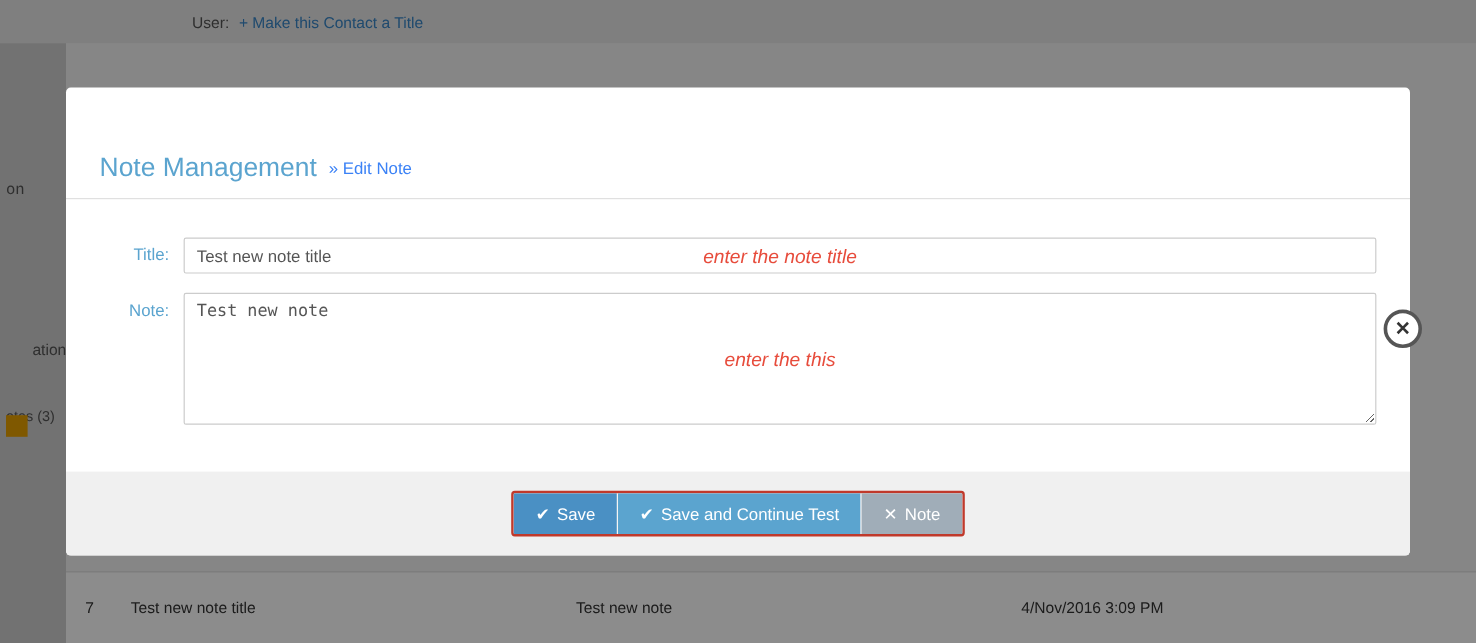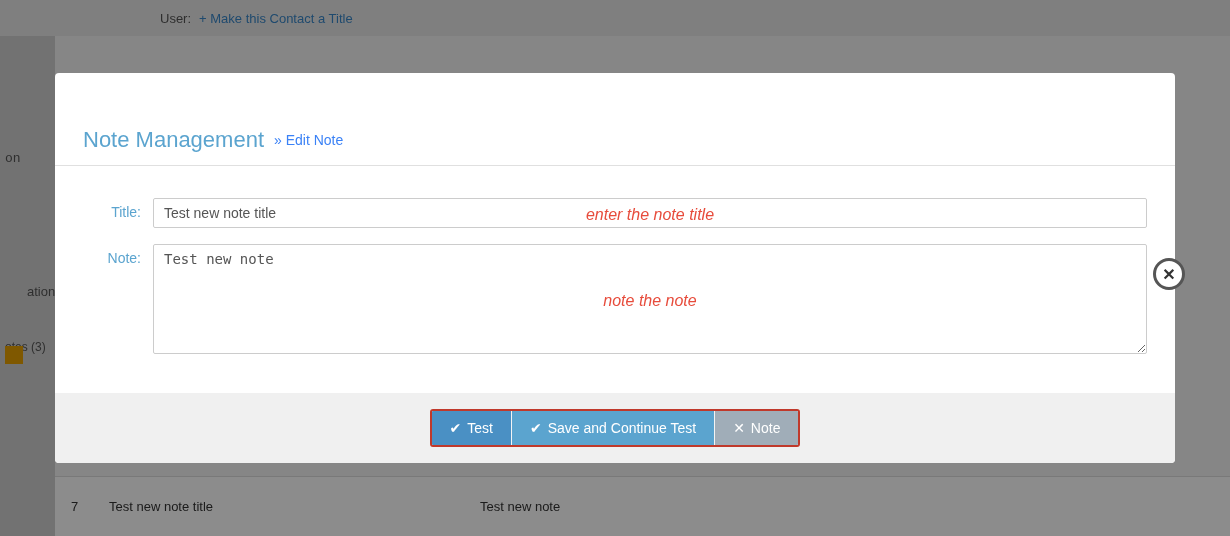--- a/index.html
+++ b/index.html
@@ -328,20 +328,21 @@
     <div class="bg-notes-tab">
       <span>otes (3)</span>
     </div>
     <div class="bg-orange-badge"></div>
   </div>
   <div class="bg-table-row">
     <div class="bg-table-num">7</div>
     <div class="bg-table-cell">Test new note title</div>
     <div class="bg-table-cell">Test new note</div>
     <div class="bg-table-cell">
+      <div>4/Nov/2016 3:09 PM</div>
     </div>
   </div>
 </div>
 
 <div class="overlay"></div>
 
 <div class="modal-wrapper" style="position:absolute;top:50%;left:50%;transform:translate(-50%,-50%);width:1120px;">
   <div class="modal">
     <div class="modal-header">
       <span class="modal-title">Note Management</span>
@@ -354,29 +355,29 @@
         <div class="form-field input-wrapper">
           <input class="form-input" type="text" value="Test new note title" style="">
           <span class="input-hint">enter the note title</span>
         </div>
       </div>
 
       <div class="form-row">
         <label class="form-label">Note:</label>
         <div class="form-field textarea-wrapper">
           <textarea class="form-textarea" style="">Test new note</textarea>
-          <span class="textarea-hint">note the note</span>
+          <span class="textarea-hint">enter the this</span>
         </div>
       </div>
     </div>
     <div class="modal-footer">
       <div class="btn-group-outline">
         <button class="btn btn-save">
           <span>✔</span>
-          <span>Test</span>
+          <span>Save</span>
         </button>
         <div class="btn-divider"></div>
         <button class="btn btn-save-continue">
           <span>✔</span>
           <span>Save and Continue Test</span>
         </button>
         <div class="btn-divider"></div>
         <button class="btn btn-close">
           <span>✕</span>
           <span>Note</span>

